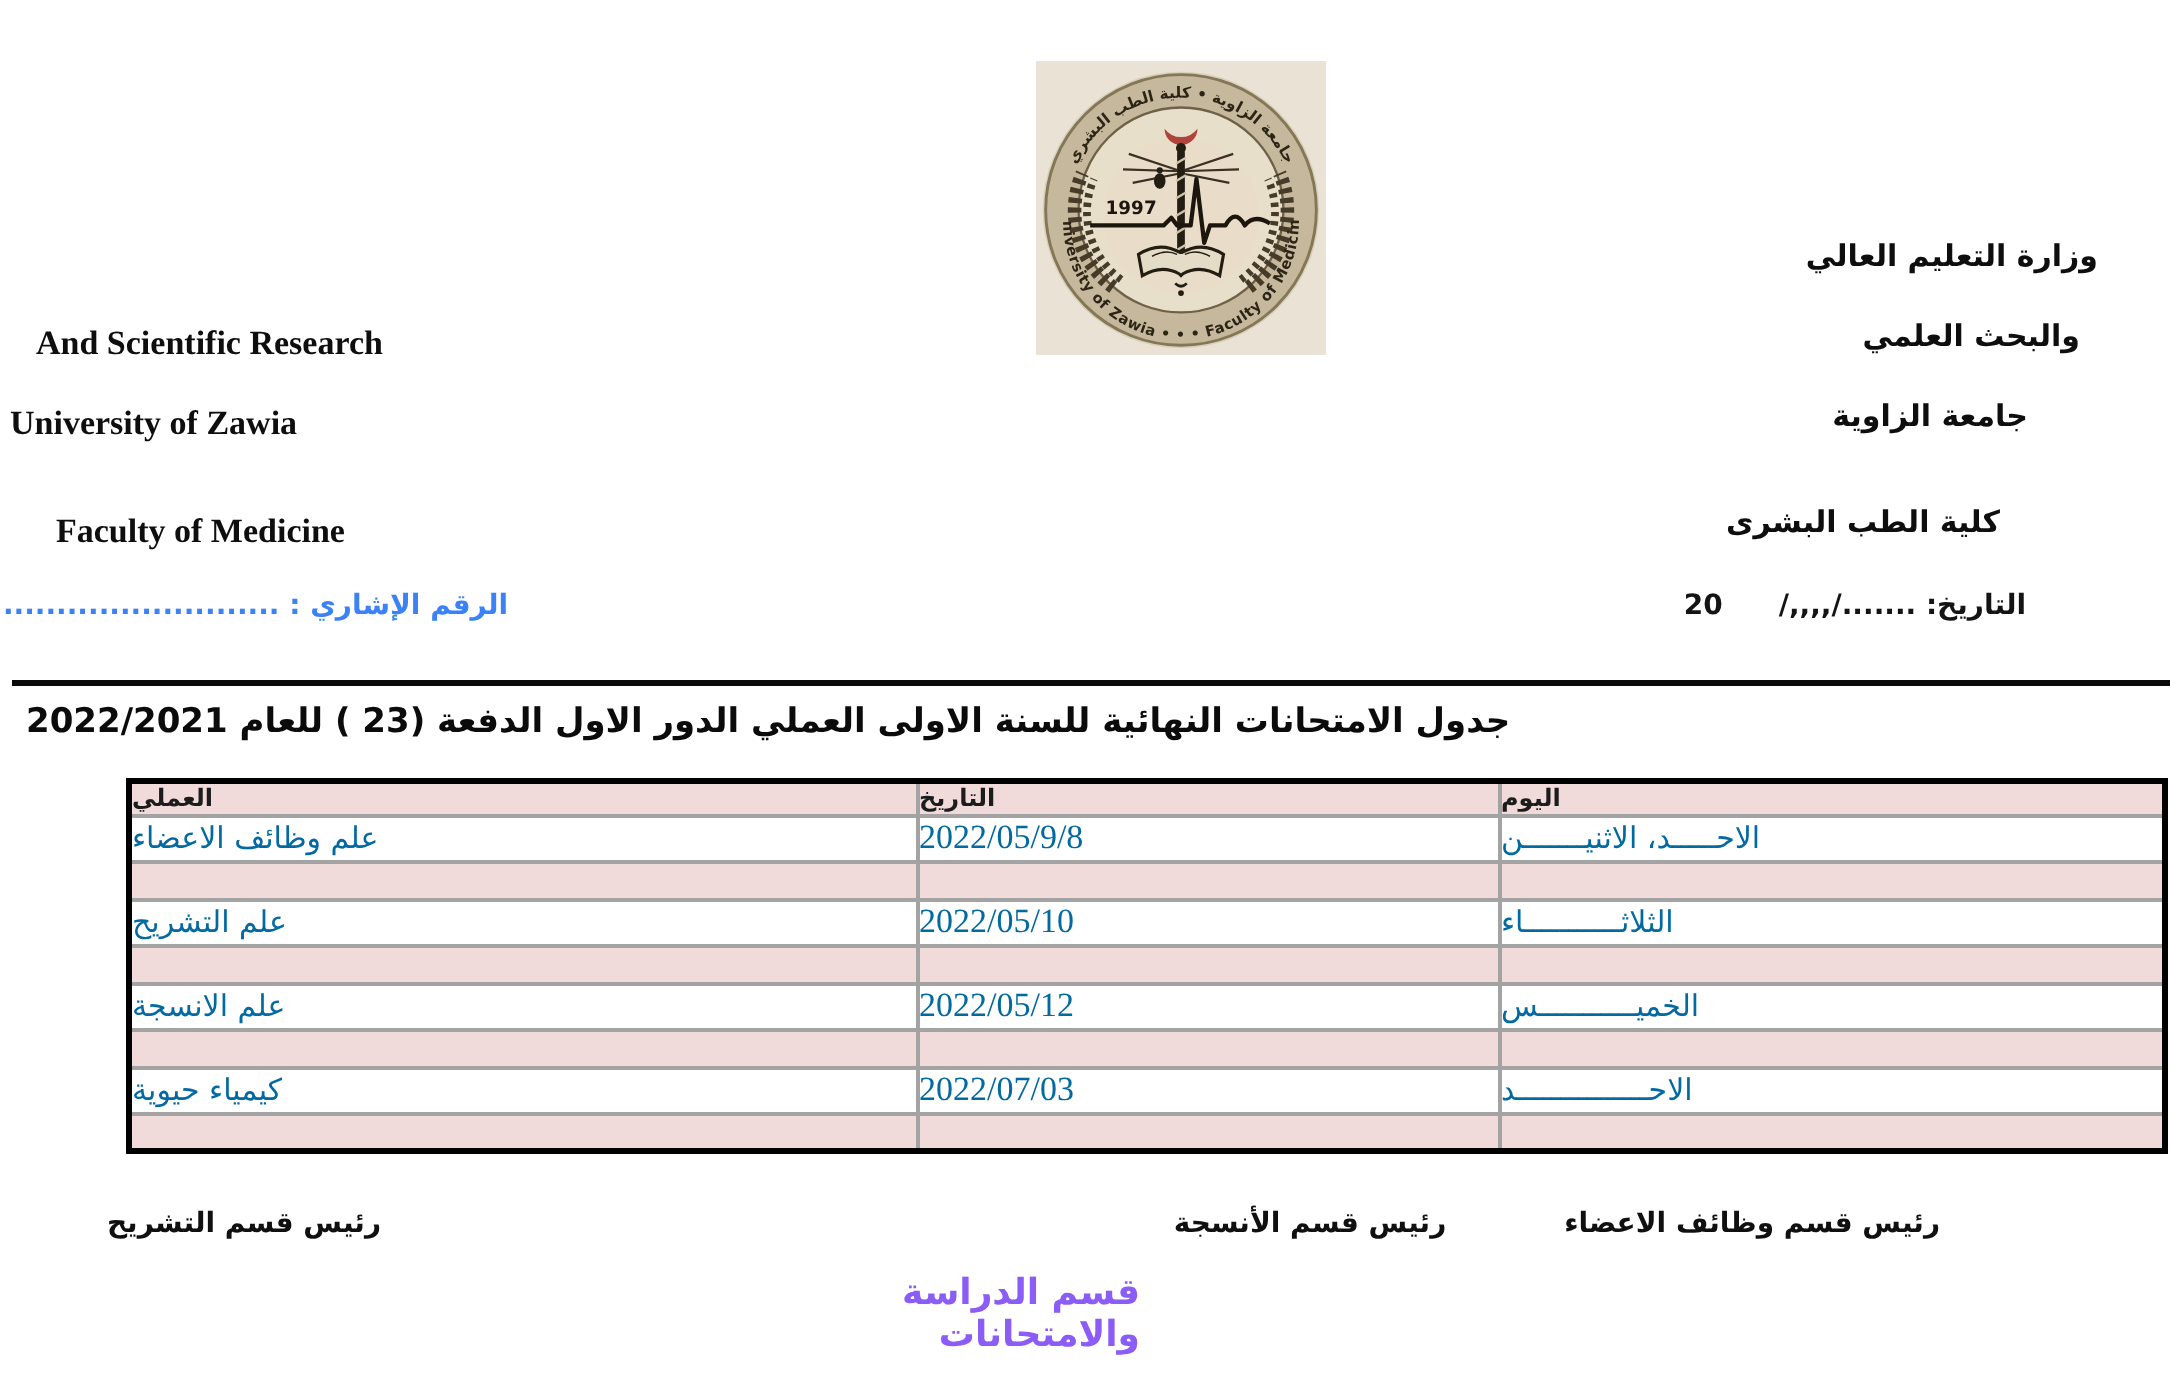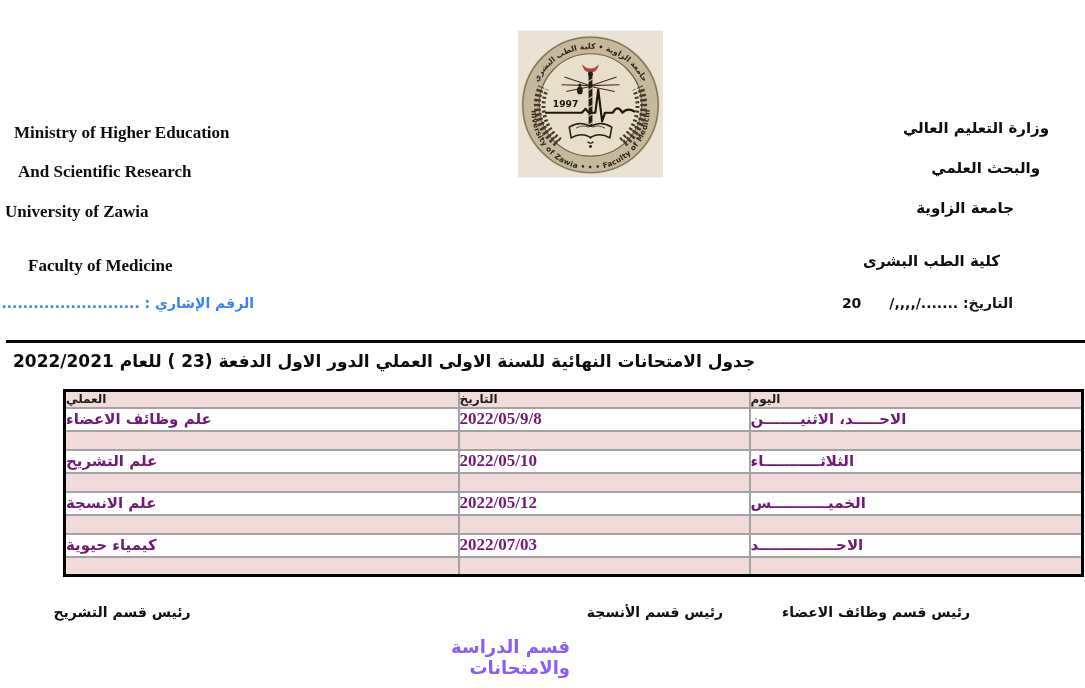--- a/index.html
+++ b/index.html
@@ -19,38 +19,37 @@
   .rule{position:absolute;top:340px;left:6px;right:0;height:3px;background:#0a0a0a;}
   .doc-title{position:absolute;top:351px;left:0;width:100%;text-align:left;direction:rtl;
              font-weight:bold;font-size:17px;color:#0b0b0b;padding-left:13px;}
   
   table.exam{position:absolute;top:389px;left:63px;width:1018px;border-collapse:collapse;
              table-layout:fixed;border:3px solid #000;}
   table.exam th,table.exam td{border:2px solid #a3a3a3;padding:0;text-align:left;vertical-align:middle;}
   tr.r-head{height:17px;}
   tr.r-head th{background:#f1dbda;font-size:12px;font-weight:bold;color:#1c1c1c;}
   tr.r-data{height:23px;}
-  tr.r-data td{background:#ffffff;font-weight:bold;font-size:15px;color:#701a75;}
+  tr.r-data td{background:#ffffff;font-weight:normal;font-size:15px;color:#0369a1;}
   tr.r-data td.date-cell{font-family:"Liberation Serif",serif;font-size:17px;}
   tr.r-gap{height:19px;}
   tr.r-gap td{background:#f1dbda;}
   
   .sig{position:absolute;top:604px;font-weight:bold;font-size:14px;color:#101010;
        text-align:center;direction:rtl;white-space:nowrap;}
   .footer-dept{position:absolute;top:636px;left:370px;width:200px;text-align:right;
                direction:rtl;font-weight:bold;font-size:18px;color:#8b5cf6;}
   
   .logo-box{position:absolute;left:518px;top:28px;width:145px;height:152px;}
 </style>
 </head>
 <body>
 
 <div class="page">
 
-  <div class="eng-line" style="top:123px;left:14px;">Ministry of Higher Education</div>
   <div class="eng-line" style="top:162px;left:18px;text-align:center;">And Scientific Research</div>
   <div class="eng-line" style="top:202px;left:5px;">University of Zawia</div>
   <div class="eng-line" style="top:256px;left:28px;">Faculty of Medicine</div>
 
   <div class="ar-line" style="top:119px;right:36px;">وزارة التعليم العالي</div>
   <div class="ar-line" style="top:159px;right:45px;">والبحث العلمي</div>
   <div class="ar-line" style="top:199px;right:71px;">جامعة الزاوية</div>
   <div class="ar-line" style="top:252px;right:85px;">كلية الطب البشرى</div>
 
   <div class="logo-box">

